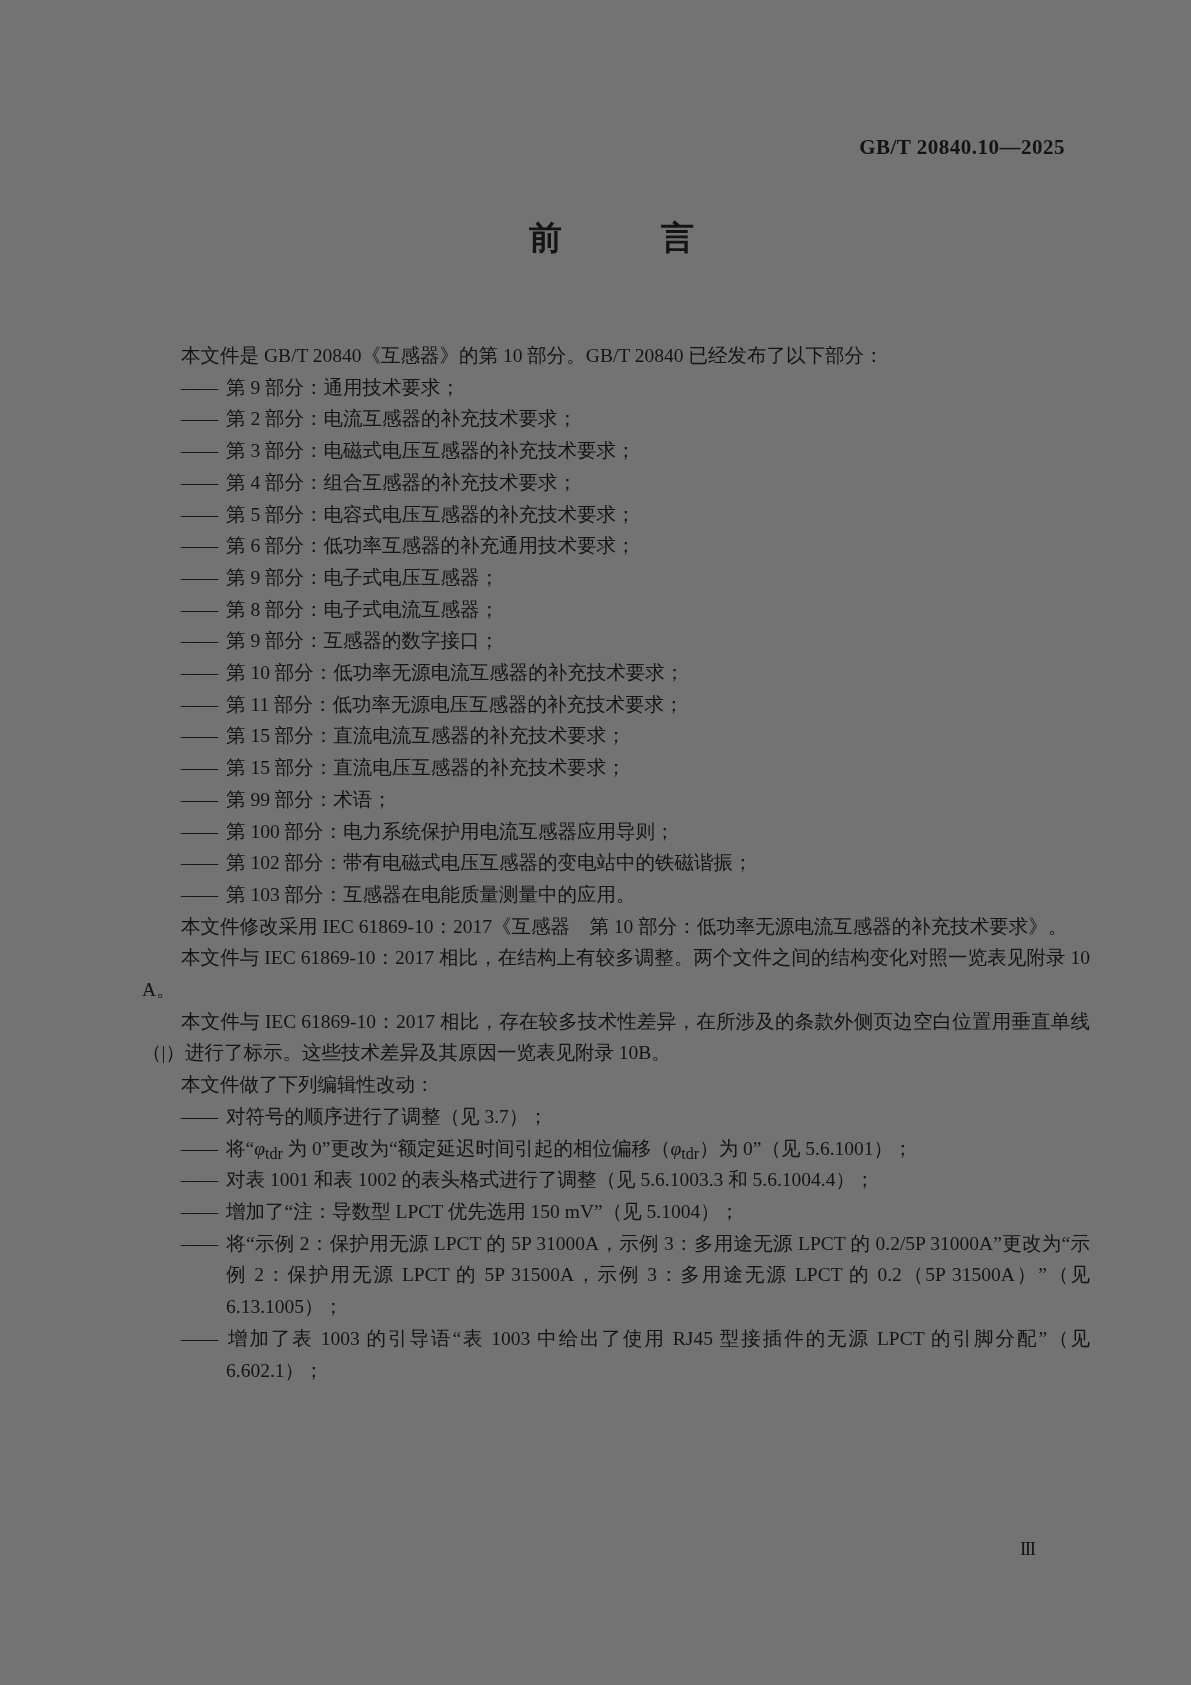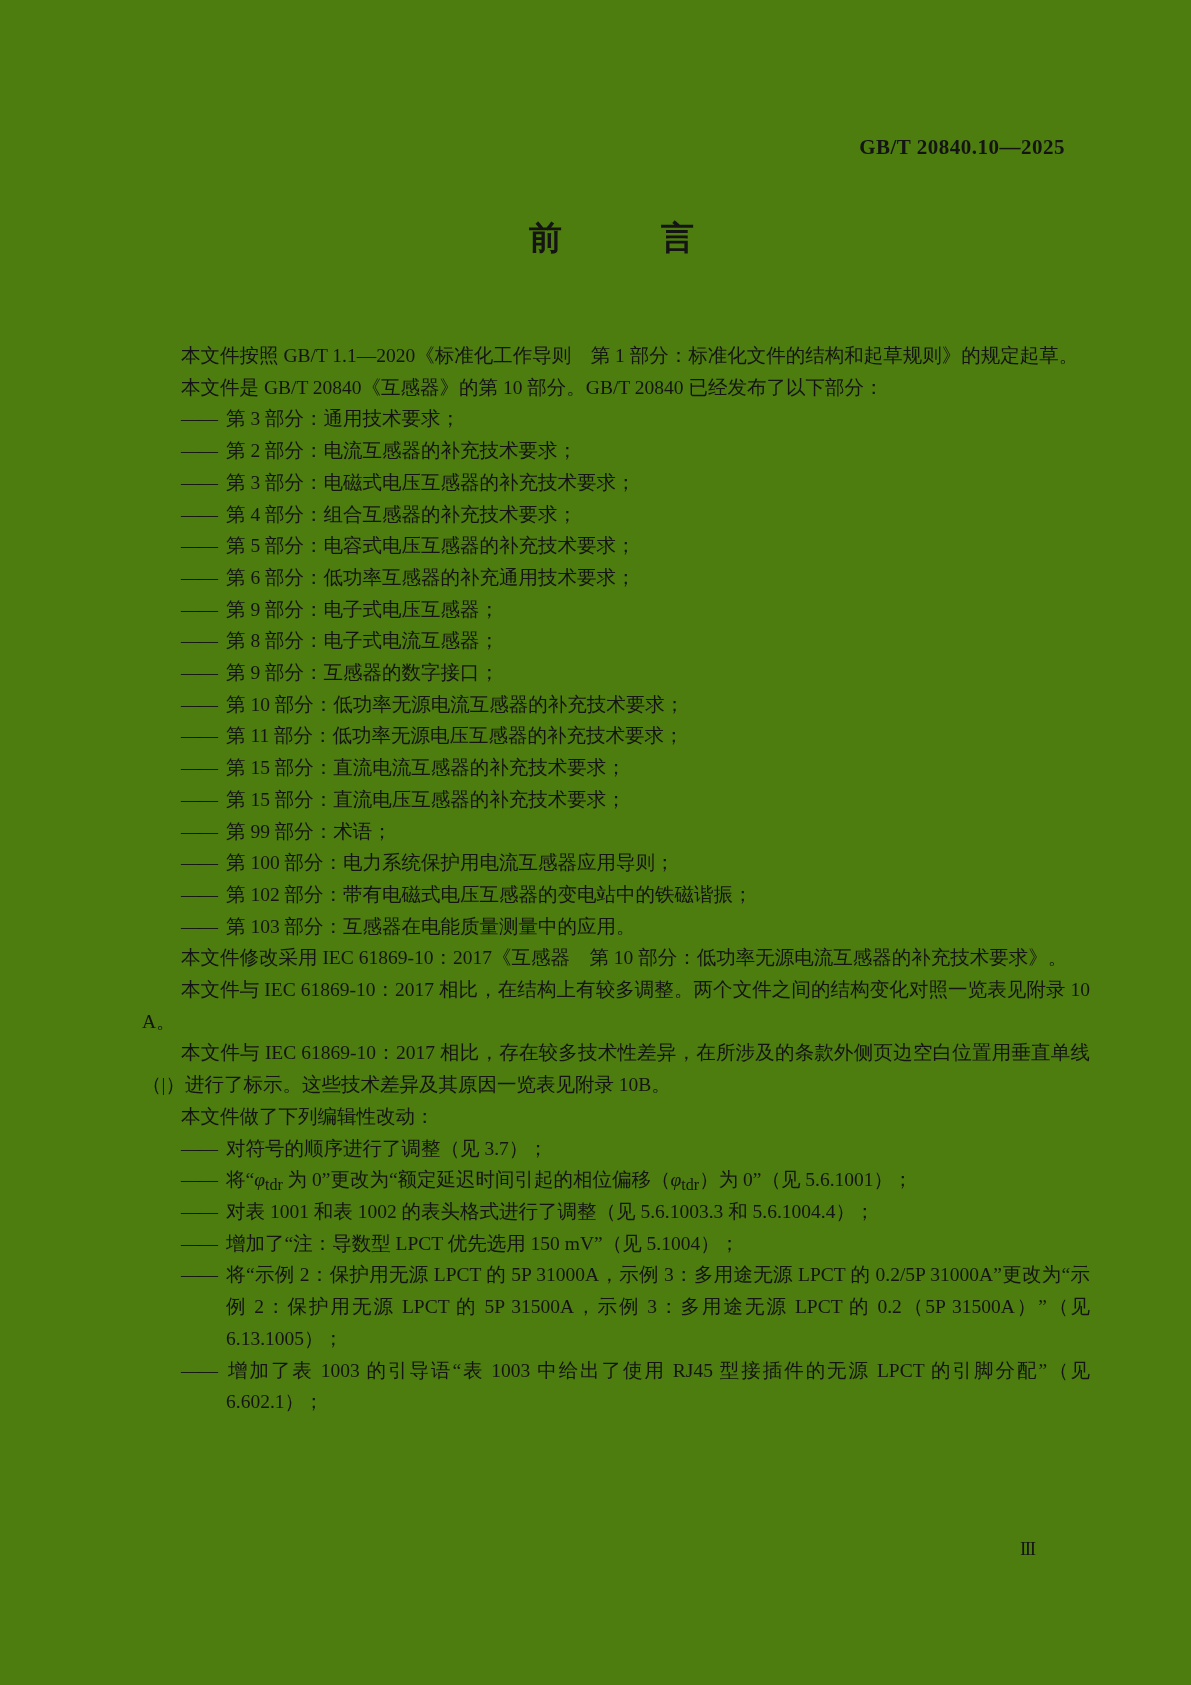--- a/index.html
+++ b/index.html
@@ -1,19 +1,19 @@
 <!DOCTYPE html>
 <html lang="zh"><head>
 <meta charset="utf-8">
 <style>
   html,body{margin:0;padding:0;background:#e8e8e8;}
   .page{
     position:relative;
     width:1191px;height:1685px;
-    background:#4d7c0f;
+    background:#737373;
     margin:0 auto;
     overflow:hidden;
     font-family:"Liberation Serif","DejaVu Serif",serif;
     color:#141414;
   }
   .doc-number{
     position:absolute;
     top:135px;right:126px;
     font-size:21px;
     font-weight:700;
@@ -65,23 +65,22 @@
 </style>
 </head>
 <body>
 
 <div class="page">
   <div class="doc-number">GB/T 20840.10—2025</div>
 
   <div class="page-title">前　　　言</div>
 
   <div class="foreword-body">
-      <p class="para">本文件按照 GB/T 1.1—2020《标准化工作导则　第 1 部分：标准化文件的结构和起草规则》的规定起草。</p>
       <p class="para">本文件是 GB/T 20840《互感器》的第 10 部分。GB/T 20840 已经发布了以下部分：</p>
-      <p class="item"><span class="dash">——</span><span>第 3 部分：通用技术要求；</span></p>
+      <p class="item"><span class="dash">——</span><span>第 9 部分：通用技术要求；</span></p>
       <p class="item"><span class="dash">——</span><span>第 2 部分：电流互感器的补充技术要求；</span></p>
       <p class="item"><span class="dash">——</span><span>第 3 部分：电磁式电压互感器的补充技术要求；</span></p>
       <p class="item"><span class="dash">——</span><span>第 4 部分：组合互感器的补充技术要求；</span></p>
       <p class="item"><span class="dash">——</span><span>第 5 部分：电容式电压互感器的补充技术要求；</span></p>
       <p class="item"><span class="dash">——</span><span>第 6 部分：低功率互感器的补充通用技术要求；</span></p>
       <p class="item"><span class="dash">——</span><span>第 9 部分：电子式电压互感器；</span></p>
       <p class="item"><span class="dash">——</span><span>第 8 部分：电子式电流互感器；</span></p>
       <p class="item"><span class="dash">——</span><span>第 9 部分：互感器的数字接口；</span></p>
       <p class="item"><span class="dash">——</span><span>第 10 部分：低功率无源电流互感器的补充技术要求；</span></p>
       <p class="item"><span class="dash">——</span><span>第 11 部分：低功率无源电压互感器的补充技术要求；</span></p>

